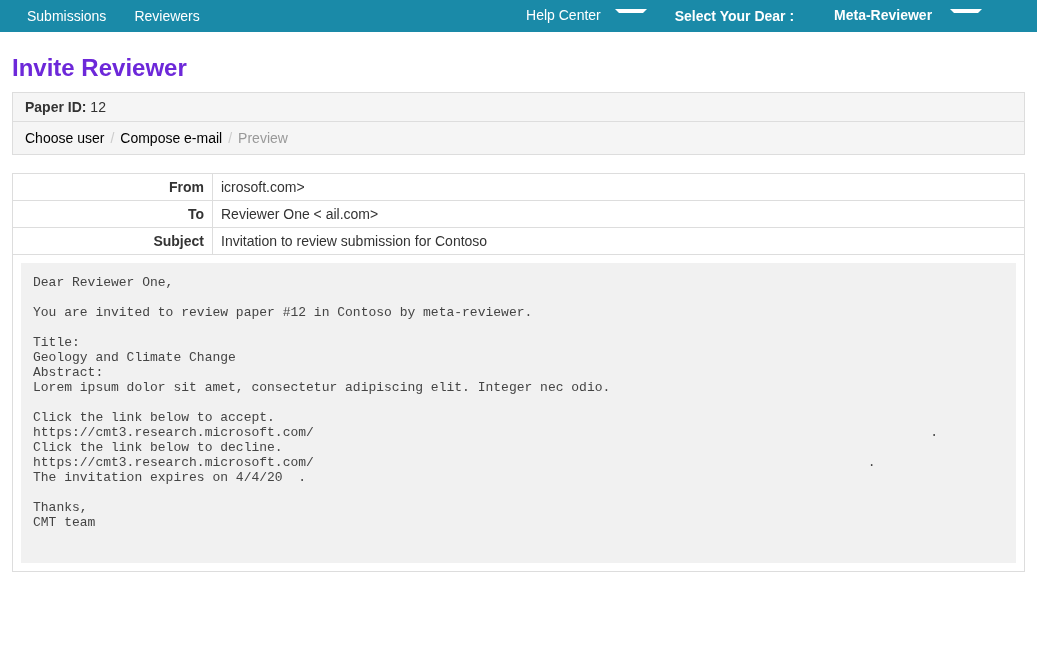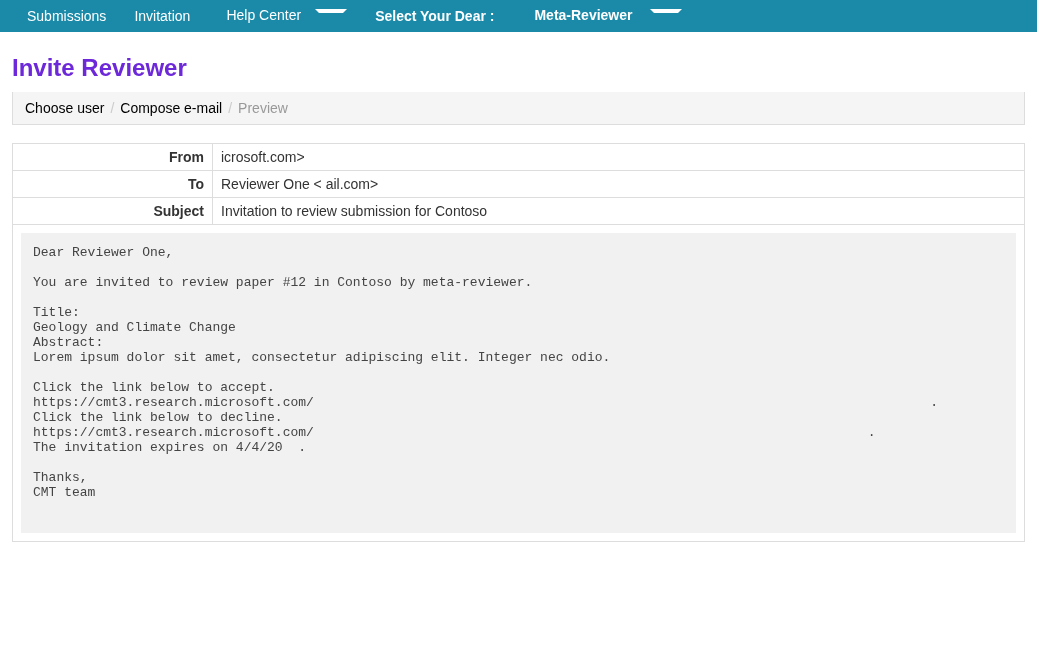--- a/index.html
+++ b/index.html
@@ -14,20 +14,21 @@
       background: #fff;
       width: 1037px;
     }
     .navbar {
       background: #1a8aa8;
       height: 32px;
       display: flex;
       align-items: center;
       color: #fff;
       padding: 0 15px;
+      justify-content: space-between;
     }
     .navbar-left, .navbar-right {
       display: flex;
       align-items: center;
       gap: 4px;
     }
     .navbar a, .navbar span {
       color: #fff;
       text-decoration: none;
       padding: 6px 12px;
@@ -150,38 +151,42 @@
       color: #888;
       user-select: none;
     }
   </style>
 </head>
 <body>
 
 <div class="navbar">
   <div class="navbar-left">
     <a>Submissions</a>
-    <a>Invitation</a>
+    <a>Reviewers</a>
   </div>
   <div class="navbar-right">
     <a>
       <span>Help Center</span><span class="caret"></span>
     </a>
     <span style="font-weight:bold;">Select Your Dear :</span>
     <a style="font-weight:bold;">
       <span>Meta-Reviewer</span> <span class="caret"></span>
     </a>
     <span class="blurred">                    </span>
   </div>
 </div>
 
 <div class="page-content">
 
   <h1 class="page-title">Invite Reviewer</h1>
 
+  <div class="paper-id-bar">
+    <span class="label">Paper ID:</span>
+    <span>12</span>
+  </div>
 
   <div class="breadcrumb">
     <a>Choose user</a>
     <span class="sep">/</span>
     <a>Compose e-mail</a>
     <span class="sep">/</span>
     <span class="active">Preview</span>
   </div>
 
   <table class="fields-table">

